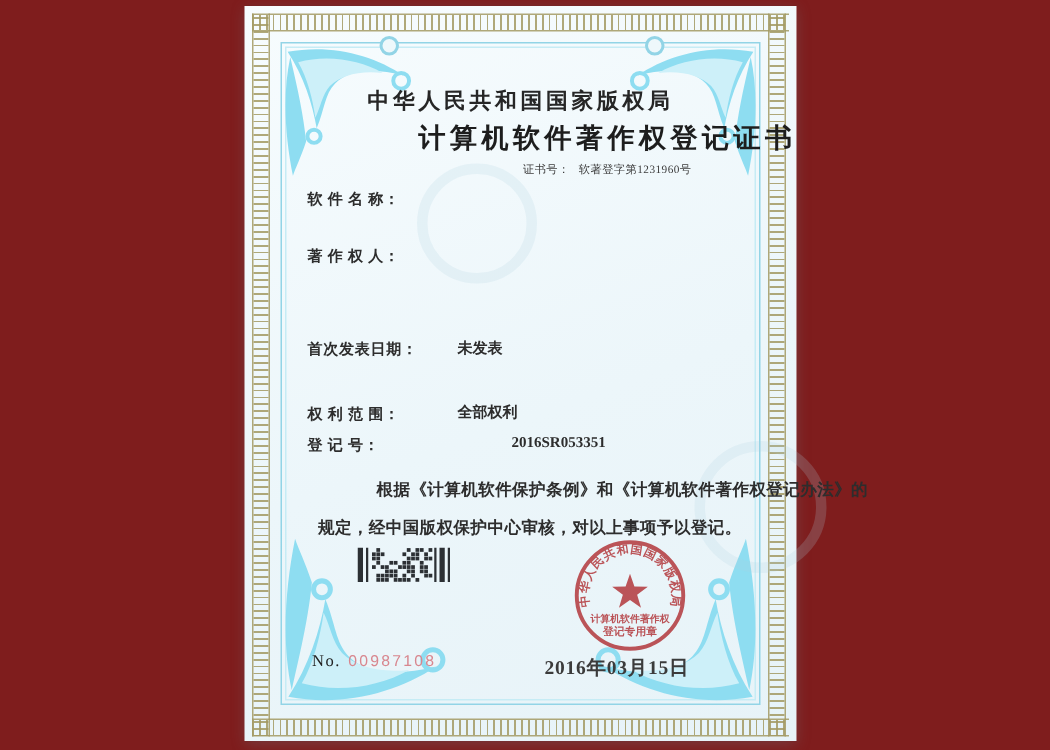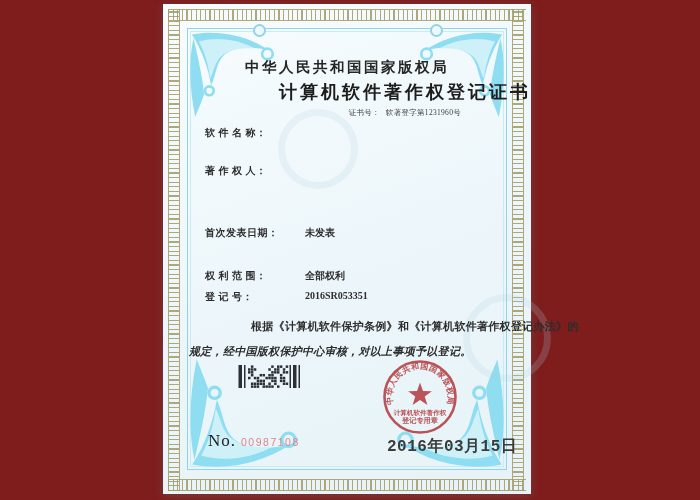--- a/index.html
+++ b/index.html
@@ -46,34 +46,34 @@
   .authority{position:absolute;top:54px;left:0;right:0;text-align:center;
     font-size:14.5px;font-weight:bold;letter-spacing:2.5px;color:#262626;}
   .cert-title{position:absolute;top:76px;left:0;right:0;text-align:right;
     font-size:18px;font-weight:bold;letter-spacing:3px;color:#1d1d1d;}
   .cert-no{position:absolute;top:104px;right:70px;font-size:7.5px;color:#3c3c3c;letter-spacing:.3px;}
   .cert-no .cv{margin-left:6px;}
   .row{position:absolute;left:42px;font-size:10px;font-weight:600;color:#2d2d2d;display:flex;}
   .row .lbl{display:inline-block;width:100px;flex:0 0 100px;letter-spacing:.5px;}
   .row .val{display:inline-flex;flex-direction:column;line-height:11.5px;}
   .r-name{top:122px;} .r-author{top:160px;} .r-dev{top:201px;} .r-pub{top:222px;align-items:center;}
-  .r-acq{top:244px;} .r-scope{top:265px;align-items:center;} .r-reg{top:286px;}
+  .r-acq{top:244px;} .r-scope{top:265px;align-items:center;} .r-reg{top:286px;gap:36px;}
   .st-line{position:absolute;font-size:11px;font-weight:600;color:#2d2d2d;letter-spacing:.3px;white-space:nowrap;}
-  .st-1{top:315px;left:88px;} .st-2{top:340px;left:26px;font-style:italic;}
+  .st-1{top:315px;left:88px;} .st-2{top:340px;left:49px;}
   
   .barcode{position:absolute;left:75px;top:361px;width:64px;height:23px;}
   
   .seal{position:absolute;left:218px;top:354px;width:78px;height:78px;opacity:.88;mix-blend-mode:multiply;z-index:3;}
   .seal-ring{stroke:var(--seal-red,#c54043);}
   .seal-text{fill:var(--seal-red,#c54043);font-weight:bold;font-family:"Liberation Serif",serif;}
   .seal-star{fill:var(--seal-red,#c54043);}
-  .seal-date{position:absolute;left:224px;top:432px;font-size:16px;font-weight:bold;
-    letter-spacing:.5px;color:#3b3b3b;z-index:2;font-family:Liberation Mono, monospace;}
+  .seal-date{position:absolute;left:200px;top:432px;font-size:13px;font-weight:bold;
+    letter-spacing:.5px;color:#3b3b3b;z-index:2;}
   .serial{position:absolute;left:45px;top:427px;z-index:2;}
-  .serial-prefix{font-size:17px;color:#222;letter-spacing:1px;}
+  .serial-prefix{font-size:11px;color:#222;letter-spacing:1px;}
   .serial-num{font-family:Liberation Sans, sans-serif;font-size:10.5px;letter-spacing:1.5px;
     color:var(--serial-pink,#d8868e);margin-left:5px;text-align:right;}
 </style>
 </head>
 <body>
 
 <div class="scene">
   <div class="paper">
 
     <div class="gk gk-t"></div>

